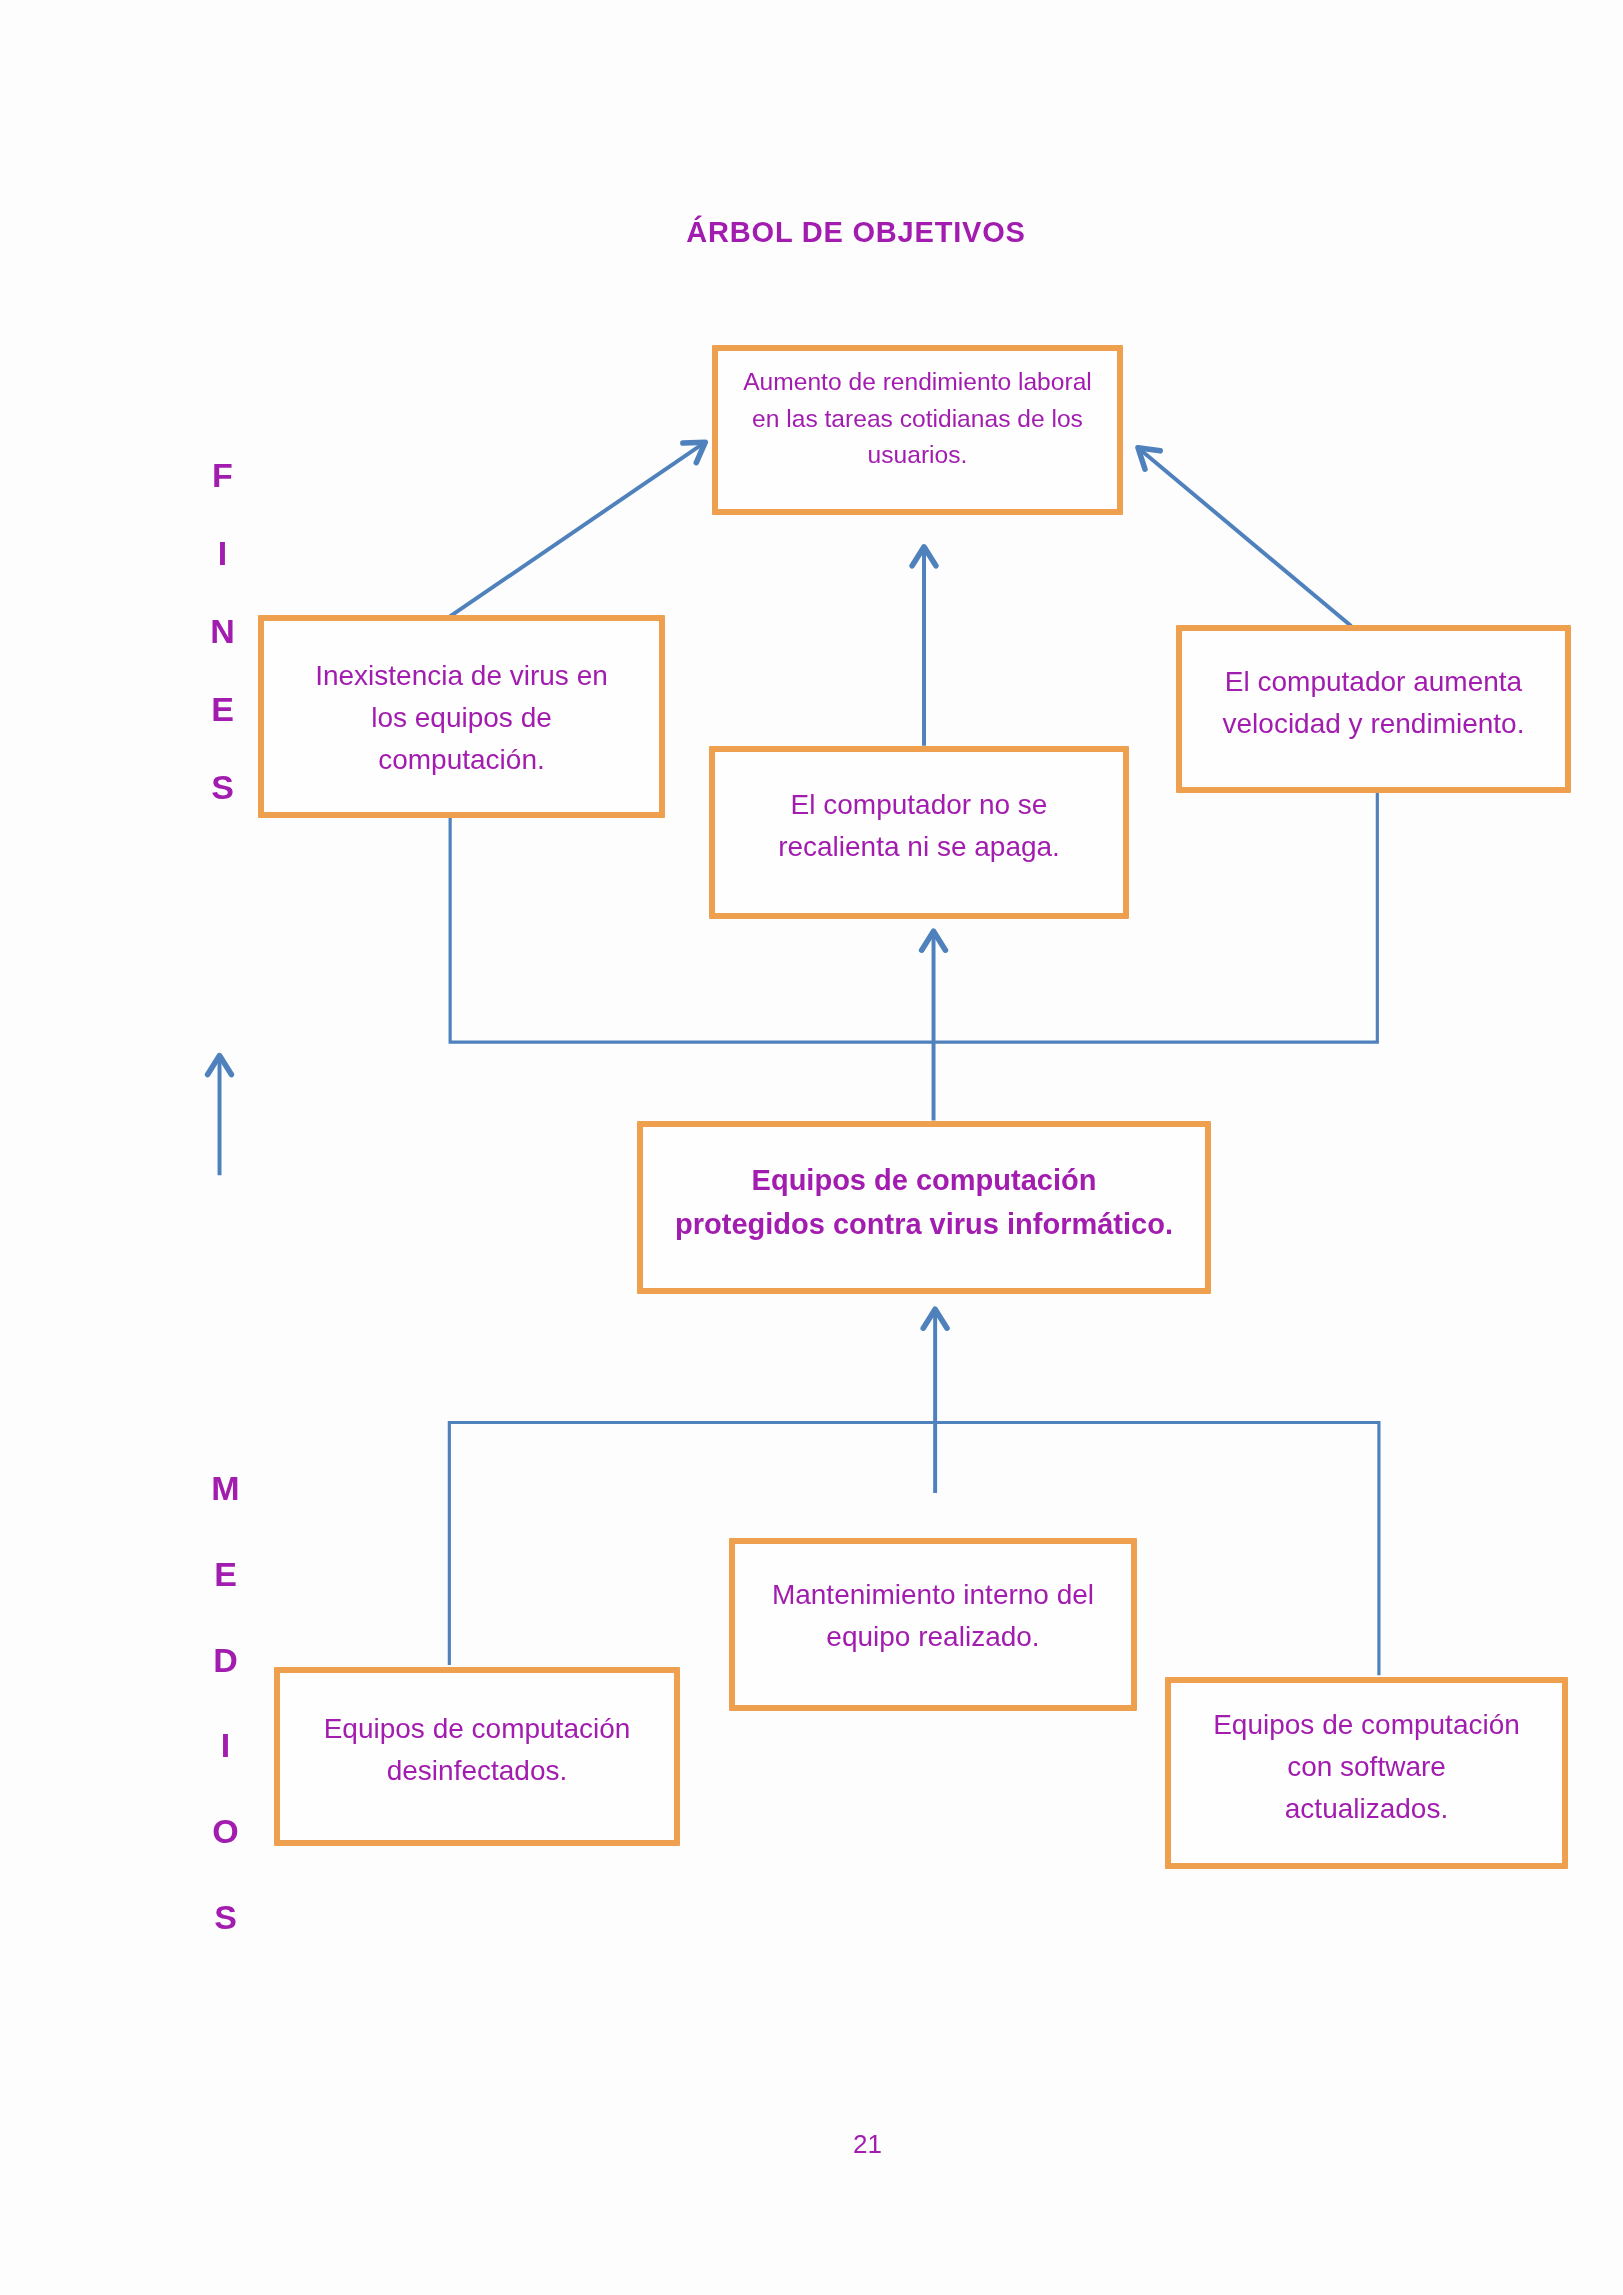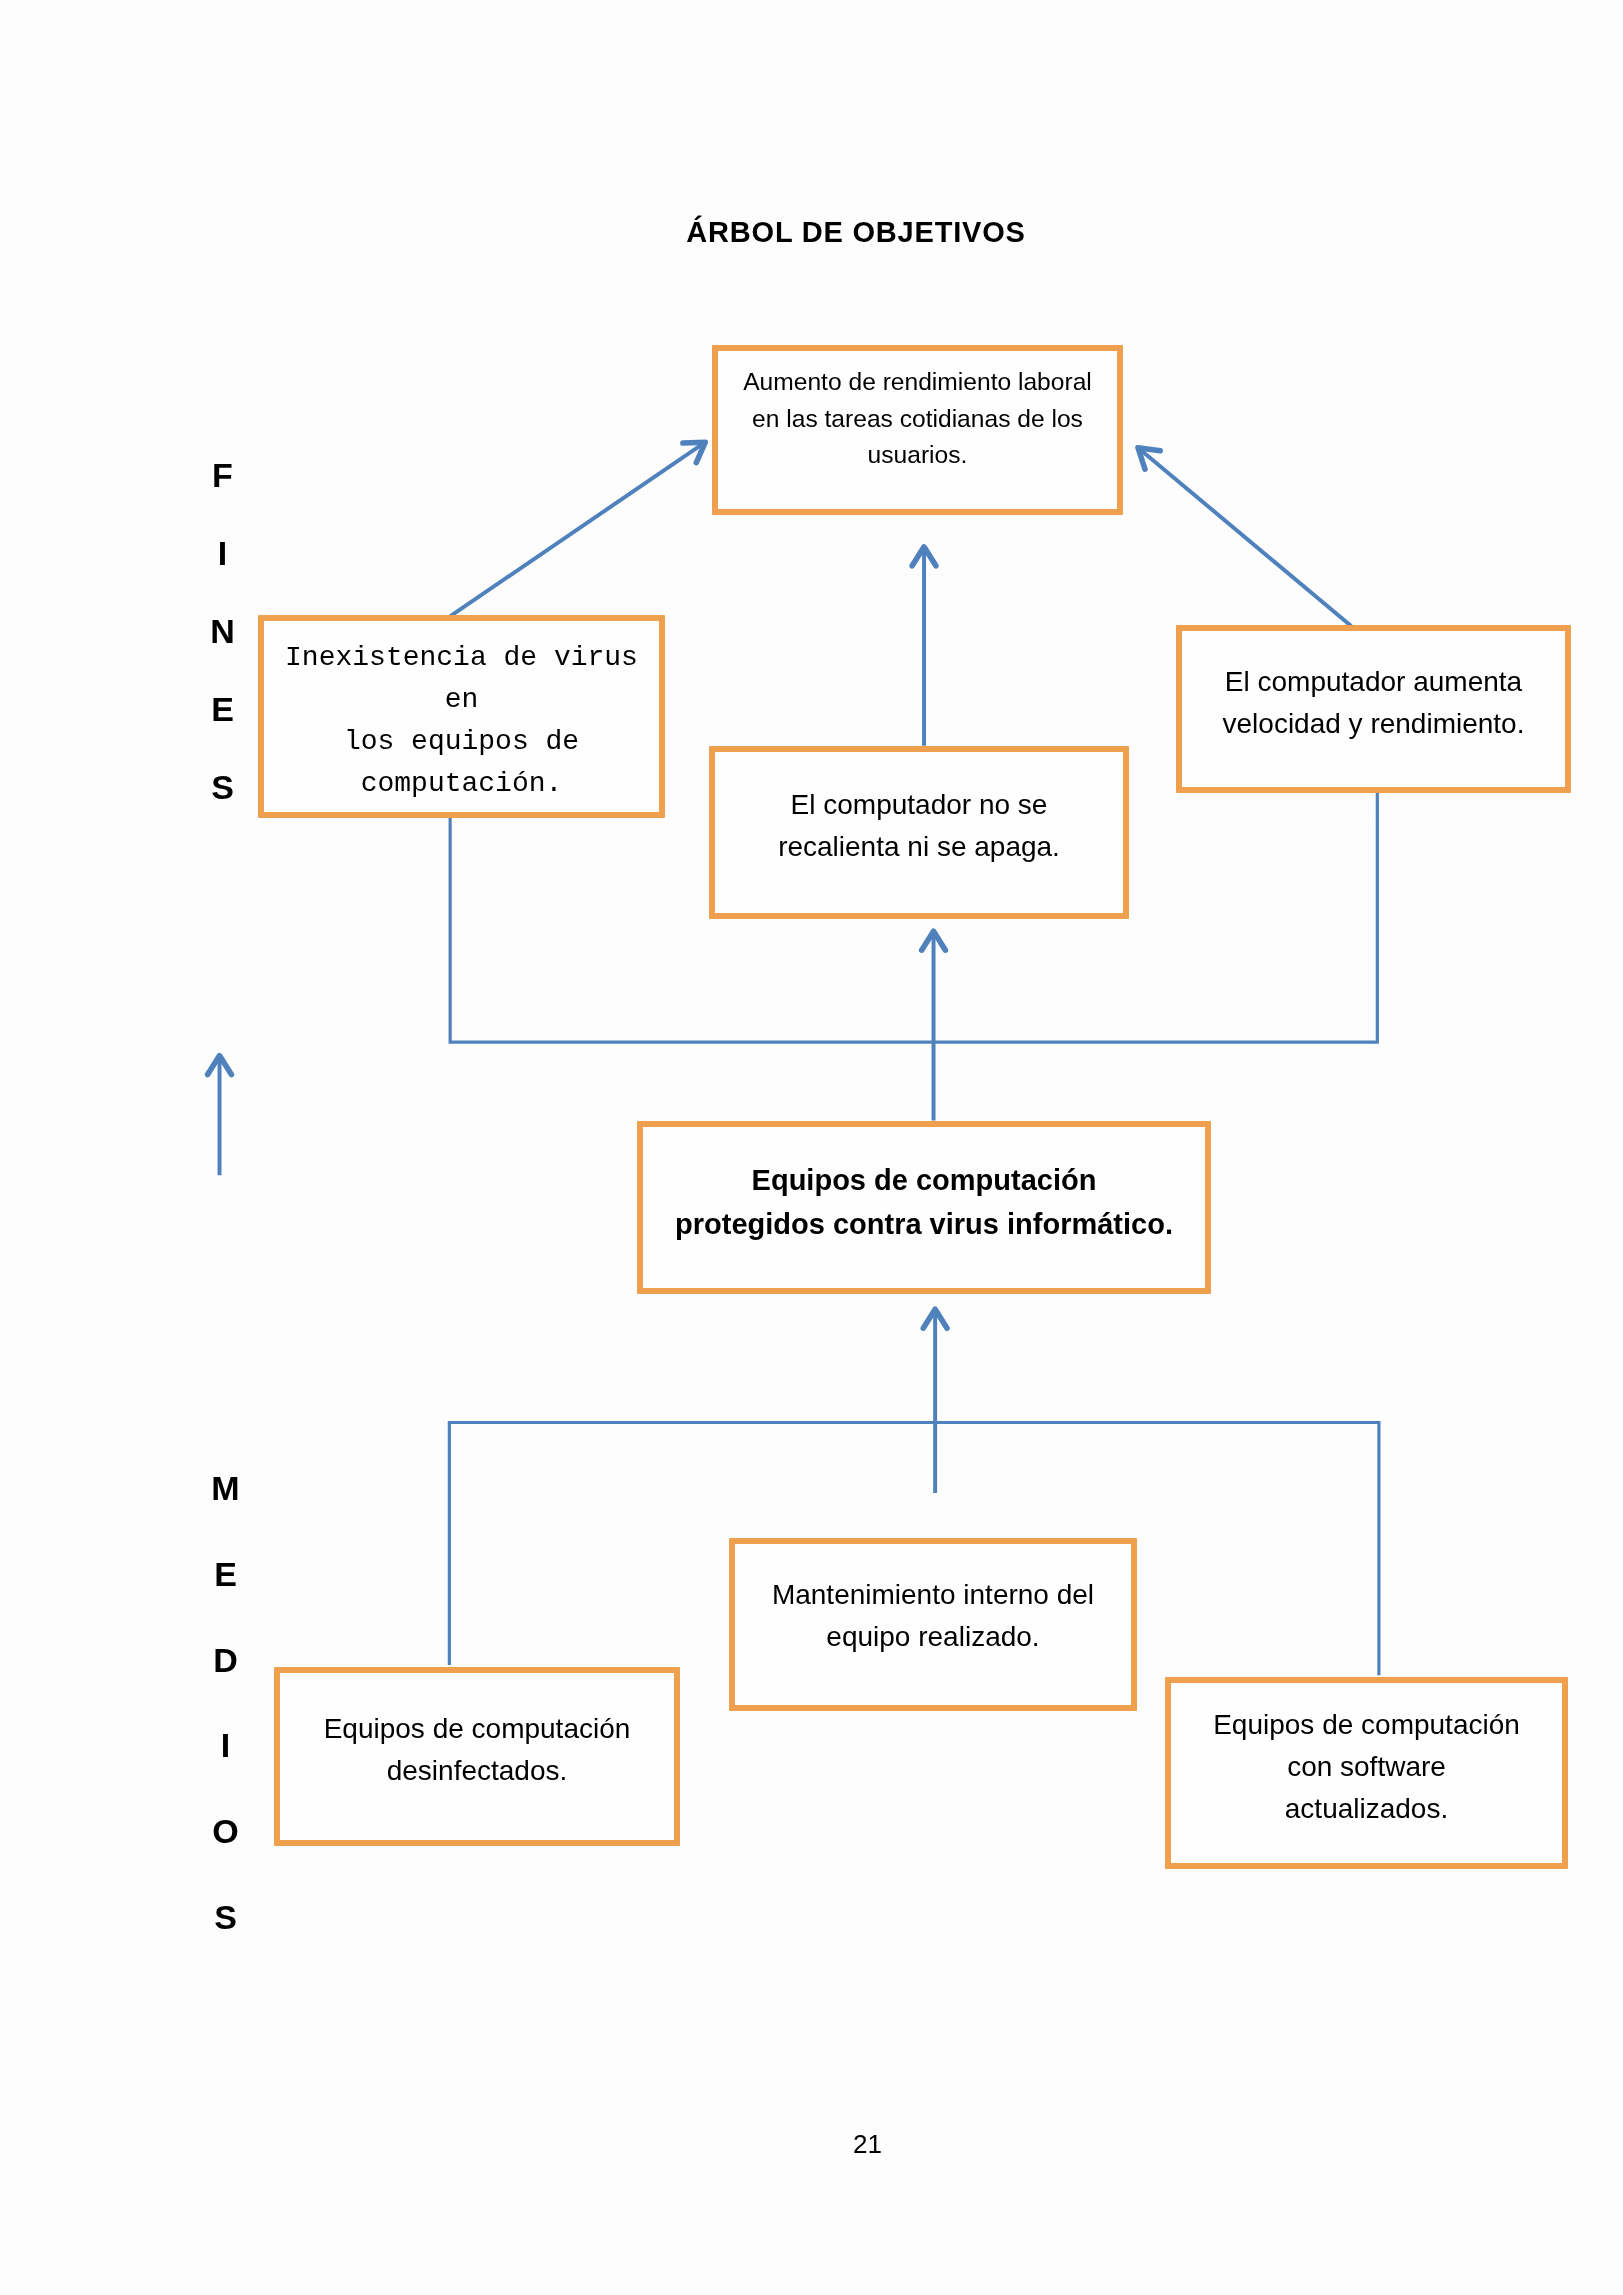--- a/index.html
+++ b/index.html
@@ -2,21 +2,21 @@
 <html lang="es" style="font-size:12.7px"><head>
 <meta charset="utf-8">
 <title>ÁRBOL DE OBJETIVOS</title>
 <style>
   html,body{margin:0;padding:0;background:#e8e8e8;}
   .page{
     position:relative;
     width:1623px;height:2295px;
     background:#FDFDFD;
     font-family:"Liberation Sans", sans-serif;
-    color:#000000;
+    color:#a21caf;
     overflow:hidden;
   }
   .title{
     position:absolute;left:0;top:216px;width:1712px;
     text-align:center;font-size:29px;font-weight:bold;letter-spacing:0.8px;
   }
   .connectors{position:absolute;left:0;top:0;width:1623px;height:2295px;pointer-events:none;}
   .box{
     position:absolute;box-sizing:border-box;
     border:6.3px solid #EFA04F;border-radius:1px;
@@ -73,21 +73,21 @@
     <line x1="1166" y1="941" x2="1166" y2="690" stroke="#4F81BD" stroke-width="5" marker-end="url(#arw)"></line>
     <line x1="1178" y1="1414" x2="1178" y2="1175" stroke="#4F81BD" stroke-width="5" marker-end="url(#arw)"></line>
     <line x1="1180" y1="1884" x2="1180" y2="1652" stroke="#4F81BD" stroke-width="5" marker-end="url(#arw)"></line>
     <line x1="277" y1="1483" x2="277" y2="1332" stroke="#4F81BD" stroke-width="5" marker-end="url(#arw)"></line>
   </svg>
 
   <div class="box" style="left:712px;top:345px;width:411px;height:170px;padding-top:12.7px;font-size:24.6px;">Aumento de rendimiento laboral
 en las tareas cotidianas de los
 usuarios.</div>
 
-  <div class="box" style="left:258px;top:615px;width:407px;height:203px;padding-top:16px;font-family:Liberation Mono, monospace;">Inexistencia de virus en
+  <div class="box" style="left:258px;top:615px;width:407px;height:203px;padding-top:34px;">Inexistencia de virus en
 los equipos de
 computación.</div>
 
   <div class="box" style="left:1176px;top:625px;width:395px;height:168px;padding-top:30px;">El computador aumenta
 velocidad y rendimiento.</div>
 
   <div class="box" style="left:709px;top:746px;width:420px;height:173px;padding-top:32px;">El computador no se
 recalienta ni se apaga.</div>
 
   <div class="box bold" style="left:637px;top:1121px;width:574px;height:173px;padding-top:32px;">Equipos de computación

